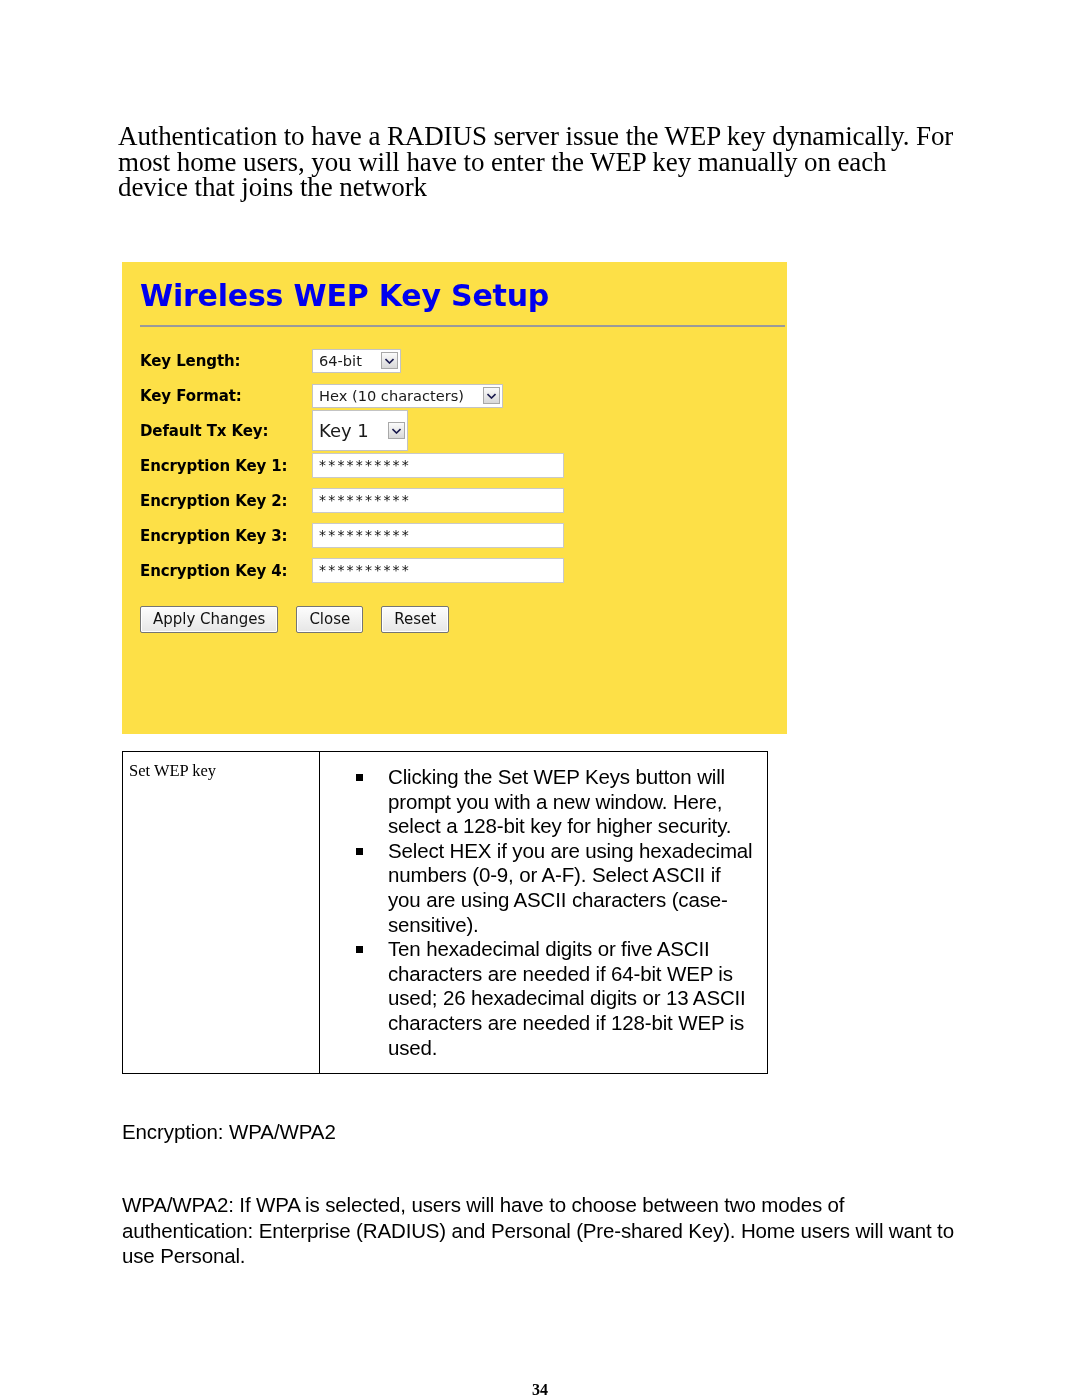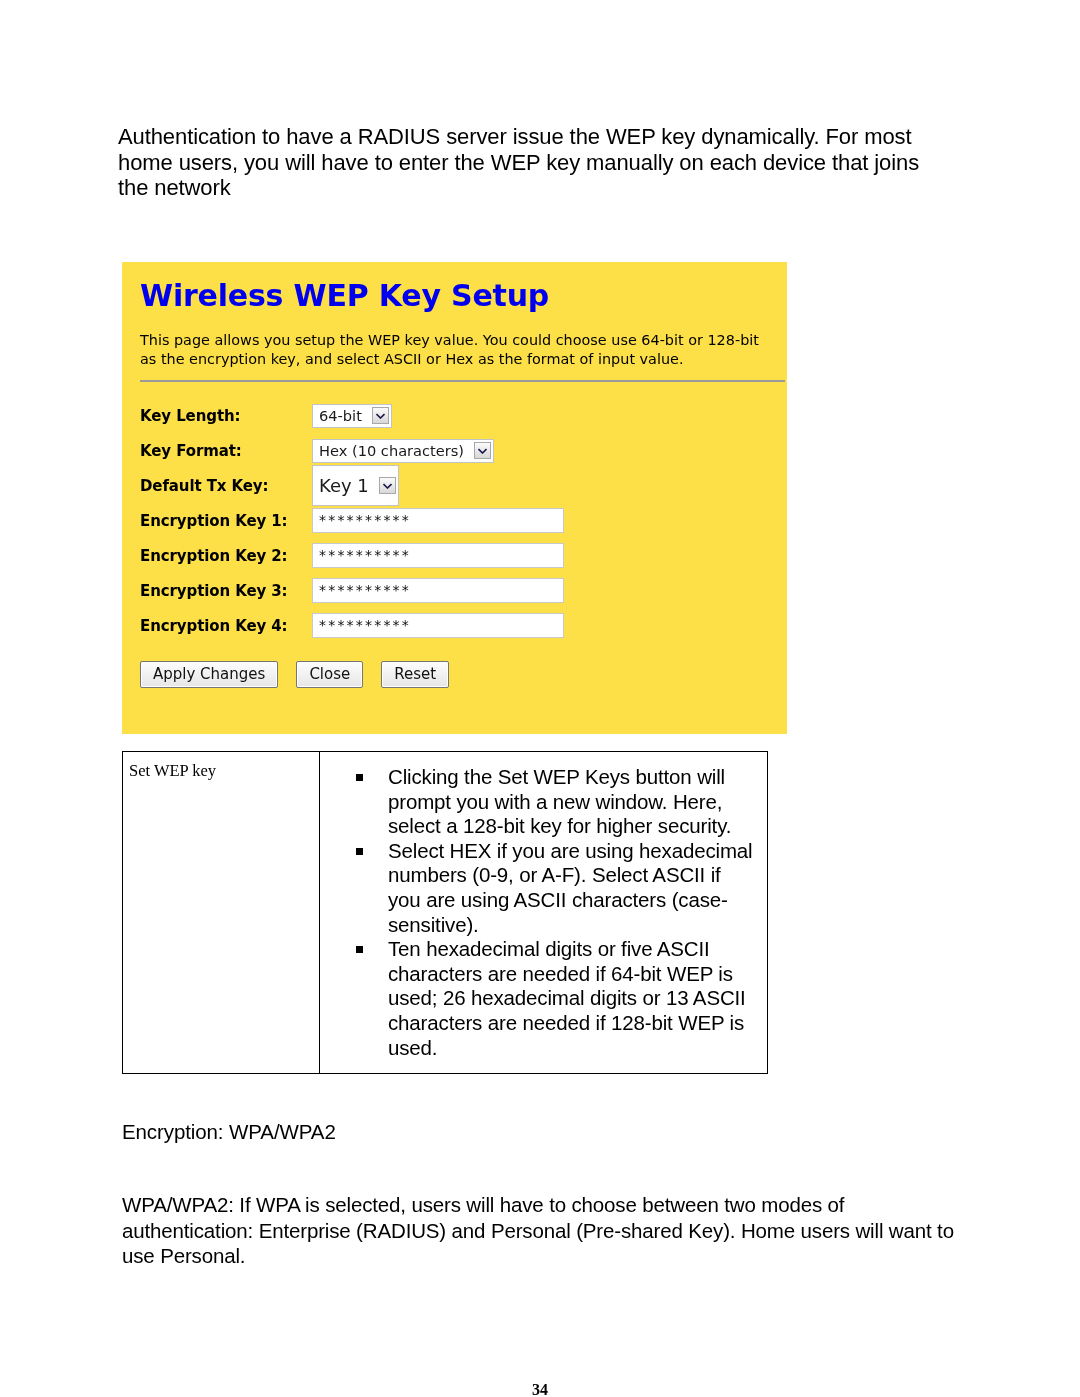--- a/index.html
+++ b/index.html
@@ -15,23 +15,24 @@
     color: #000000;
     overflow: hidden;
   }
 
   
   .intro {
     position: absolute;
     left: 118px;
     top: 124px;
     width: 836px;
-    font-size: 22px;
+    font-size: 27px;
     line-height: 25.5px;
     letter-spacing: -0.1px;
+    font-family: Liberation Serif, serif;
   }
 
   
   .panel {
     position: absolute;
     left: 122px;
     top: 262px;
     width: 665px;
     height: 472px;
     background: #fde047;
@@ -90,21 +91,21 @@
     padding: 0 2px 0 6px;
     font-family: "DejaVu Sans", sans-serif;
     font-size: 14.6px;
     color: #1a1a1a;
     white-space: nowrap;
   }
   .select.big {
     font-size: 18px;
     height: 41px;
   }
-  .select .sel-text { padding-right: 10px; }
+  .select .sel-text { padding-right: 19px; }
   .arrow-btn {
     width: 17px;
     height: 17px;
     background: linear-gradient(#fbfbfb, #d8d8d8);
     border: 1px solid #a8a8a8;
     box-sizing: border-box;
     display: inline-flex;
     align-items: center;
     justify-content: center;
     flex: 0 0 17px;
@@ -221,21 +222,20 @@
   }
 </style>
 </head>
 <body>
 
 <div class="intro">Authentication to have a RADIUS server issue the WEP key dynamically. For most home users, you will have to enter the WEP key manually on each device that joins the network</div>
 
 <div class="panel">
 
   <div class="panel-title">Wireless WEP Key Setup</div>
-  <div class="panel-desc">This page allows you setup the WEP key value. You could choose use 64-bit or 128-bit as the encryption key, and select ASCII or Hex as the format of input value.</div>
   <div class="panel-hr"></div>
 
   <div class="form-area">
 
     <div class="form-row">
       <div class="form-label">Key Length:</div>
       <div class="select">
         <span class="sel-text">64-bit</span>
         <span class="arrow-btn">
           <svg width="9" height="6" viewBox="0 0 9 6">

